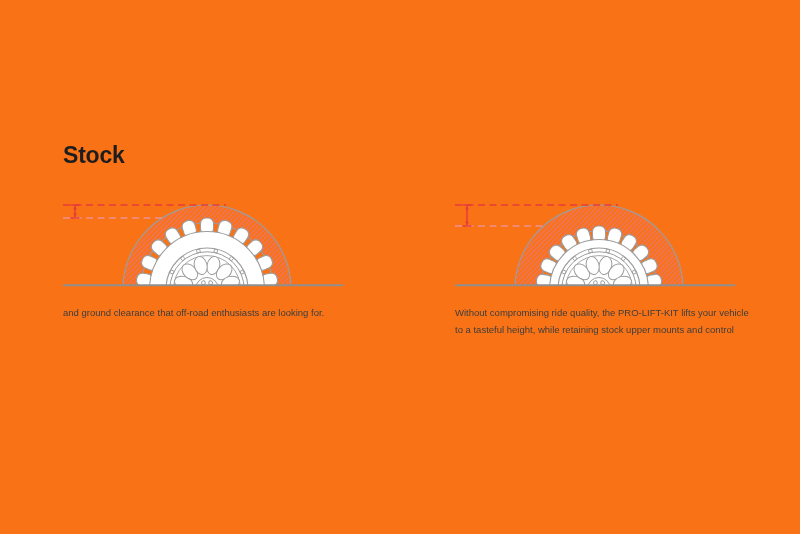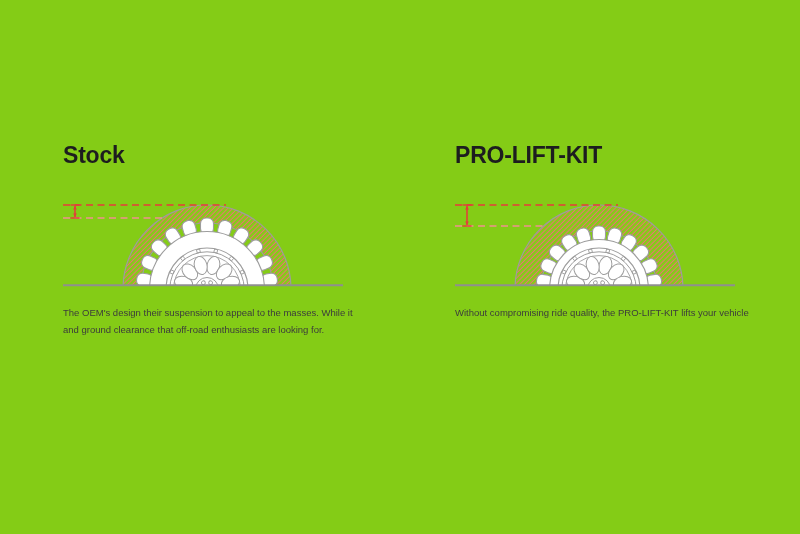--- a/index.html
+++ b/index.html
@@ -1,19 +1,19 @@
 <!DOCTYPE html>
 <html><head>
 <meta charset="utf-8">
 <style>
   html,body{margin:0;padding:0;background:#ffffff;}
   .canvas{
     position:relative;
     width:800px;height:534px;
-    background:#84cc16;
+    background:#f97316;
     overflow:hidden;
     font-family:"Liberation Sans", sans-serif;
   }
   .col{position:absolute;top:0;width:300px;height:534px;}
   .col.left{left:55px;}
   .col.right{left:447px;}
   .heading{
     position:absolute;top:143px;left:8px;margin:0;
     font-size:23px;font-weight:700;color:#1d1d1f;
     letter-spacing:-0.2px;line-height:25px;white-space:nowrap;
@@ -221,27 +221,25 @@
         <line x1="8" y1="26" x2="108.61124862507312" y2="26" stroke="#f09090" stroke-width="1.4" stroke-dasharray="7 4.5"></line>
         <g>
           <line x1="15.5" y1="13" x2="24.5" y2="13" stroke="#e63b3b" stroke-width="1.4"></line>
           <line x1="15.5" y1="26" x2="24.5" y2="26" stroke="#e63b3b" stroke-width="1.4"></line>
           <line x1="20" y1="14" x2="20" y2="25" stroke="#e63b3b" stroke-width="1.5"></line>
           <polygon points="20,14.2 18.1,17.6 21.9,17.6" fill="#e63b3b"></polygon>
           <polygon points="20,24.8 18.1,21.4 21.9,21.4" fill="#e63b3b"></polygon>
         </g>
       </svg>
     <p class="desc">
-      <span>The OEM's design their suspension to appeal to the masses. While it</span>
       <span>and ground clearance that off-road enthusiasts are looking for.</span>
     </p>
   </section>
 
   <section class="col right">
-    <h2 class="heading">PRO-LIFT-KIT</h2>
     <svg class="diagram" viewBox="0 0 300 105">
         <defs>
           <pattern id="hatch-d1" patternUnits="userSpaceOnUse" width="3.4" height="3.4" patternTransform="rotate(45)">
             <line x1="1.2" y1="-0.5" x2="1.2" y2="3.9" stroke="#e87474" stroke-width="1.05"></line>
           </pattern>
           <clipPath id="clip-d1">
             <rect x="0" y="0" width="300" height="93.2"></rect>
           </clipPath>
         </defs>
         <g clip-path="url(#clip-d1)">
@@ -425,16 +423,17 @@
         <g>
           <line x1="15.5" y1="13" x2="24.5" y2="13" stroke="#e63b3b" stroke-width="1.4"></line>
           <line x1="15.5" y1="34" x2="24.5" y2="34" stroke="#e63b3b" stroke-width="1.4"></line>
           <line x1="20" y1="14" x2="20" y2="33" stroke="#e63b3b" stroke-width="1.5"></line>
           <polygon points="20,14.2 18.1,17.6 21.9,17.6" fill="#e63b3b"></polygon>
           <polygon points="20,32.8 18.1,29.4 21.9,29.4" fill="#e63b3b"></polygon>
         </g>
       </svg>
     <p class="desc">
       <span>Without compromising ride quality, the PRO-LIFT-KIT lifts your vehicle</span>
+      <span>to a tasteful height, while retaining stock upper mounts and control</span>
     </p>
   </section>
 
 </div>
 
 </body></html>

